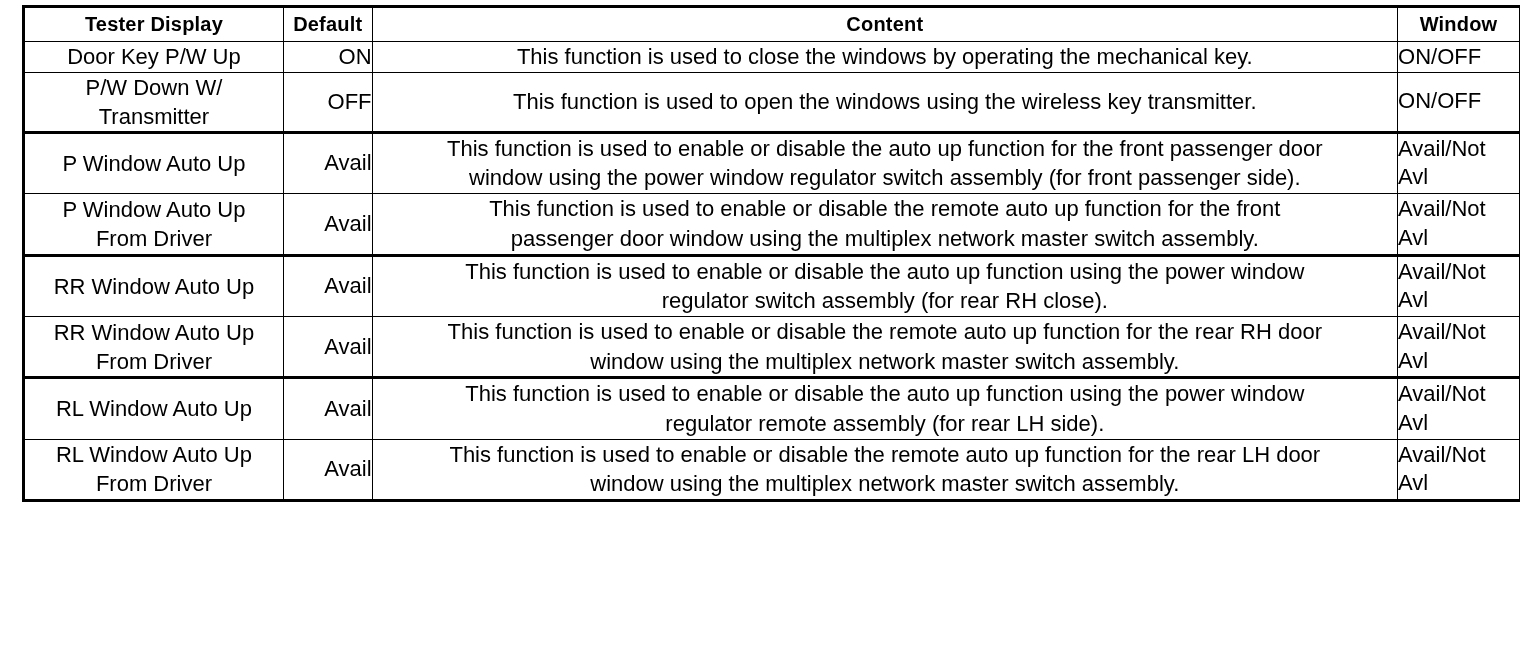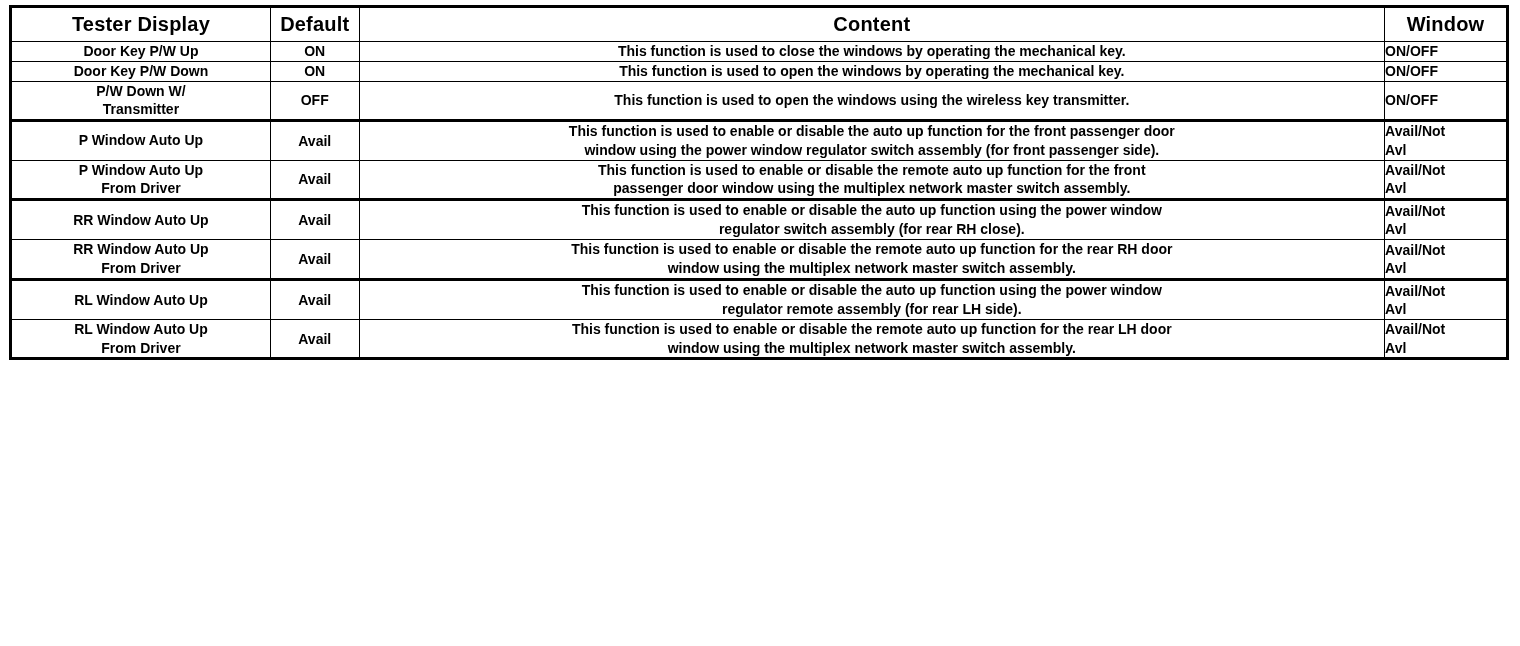--- a/index.html
+++ b/index.html
@@ -10,21 +10,21 @@
   body {
     width: 1520px;
     height: 646px;
     font-family: "Liberation Sans", sans-serif;
     color: #000000;
     overflow: hidden;
   }
 
   #table-wrap {
     position: absolute;
-    left: 9px;
+    left: 22px;
     top: 5px;
     width: 1428px;
   }
 
   table.spec-table {
     border-collapse: collapse;
     table-layout: fixed;
     width: 1500px;
     background: #ffffff;
   }
@@ -53,31 +53,31 @@
   thead th {
     font-size: 20px;
     font-weight: bold;
     text-align: center;
     height: 33px;
     border-bottom: 3px solid #000000;
     letter-spacing: 0.2px;
   }
 
   tbody td {
-    font-size: 14px;
-    font-weight: bold;
+    font-size: 22px;
+    font-weight: normal;
   }
 
   td.c-display {
     text-align: center;
     line-height: 1.32;
     padding: 4px 6px;
   }
   td.c-default {
-    text-align: center;
+    text-align: right;
     padding: 4px 4px;
   }
   td.c-content {
     text-align: center;
     padding: 5px 7px 5px 8px;
     line-height: 1.35;
   }
   td.c-setting {
     line-height: 1.3;
     padding: 4px 4px;
@@ -117,32 +117,20 @@
         </td>
         <td class="c-default">ON</td>
         <td class="c-content">
           <span class="ln">This function is used to close the windows by operating the mechanical key.</span>
         </td>
         <td class="c-setting">
           <span class="ln">ON/OFF</span>
         </td>
       </tr>
 
-      <tr>
-        <td class="c-display">
-          <span class="ln">Door Key P/W Down</span>
-        </td>
-        <td class="c-default">ON</td>
-        <td class="c-content">
-          <span class="ln">This function is used to open the windows by operating the mechanical key.</span>
-        </td>
-        <td class="c-setting">
-          <span class="ln">ON/OFF</span>
-        </td>
-      </tr>
 
       <tr class="group-end">
         <td class="c-display">
           <span class="ln">P/W Down W/</span>
           <span class="ln">Transmitter</span>
         </td>
         <td class="c-default">OFF</td>
         <td class="c-content">
           <span class="ln">This function is used to open the windows using the wireless key transmitter.</span>
         </td>

